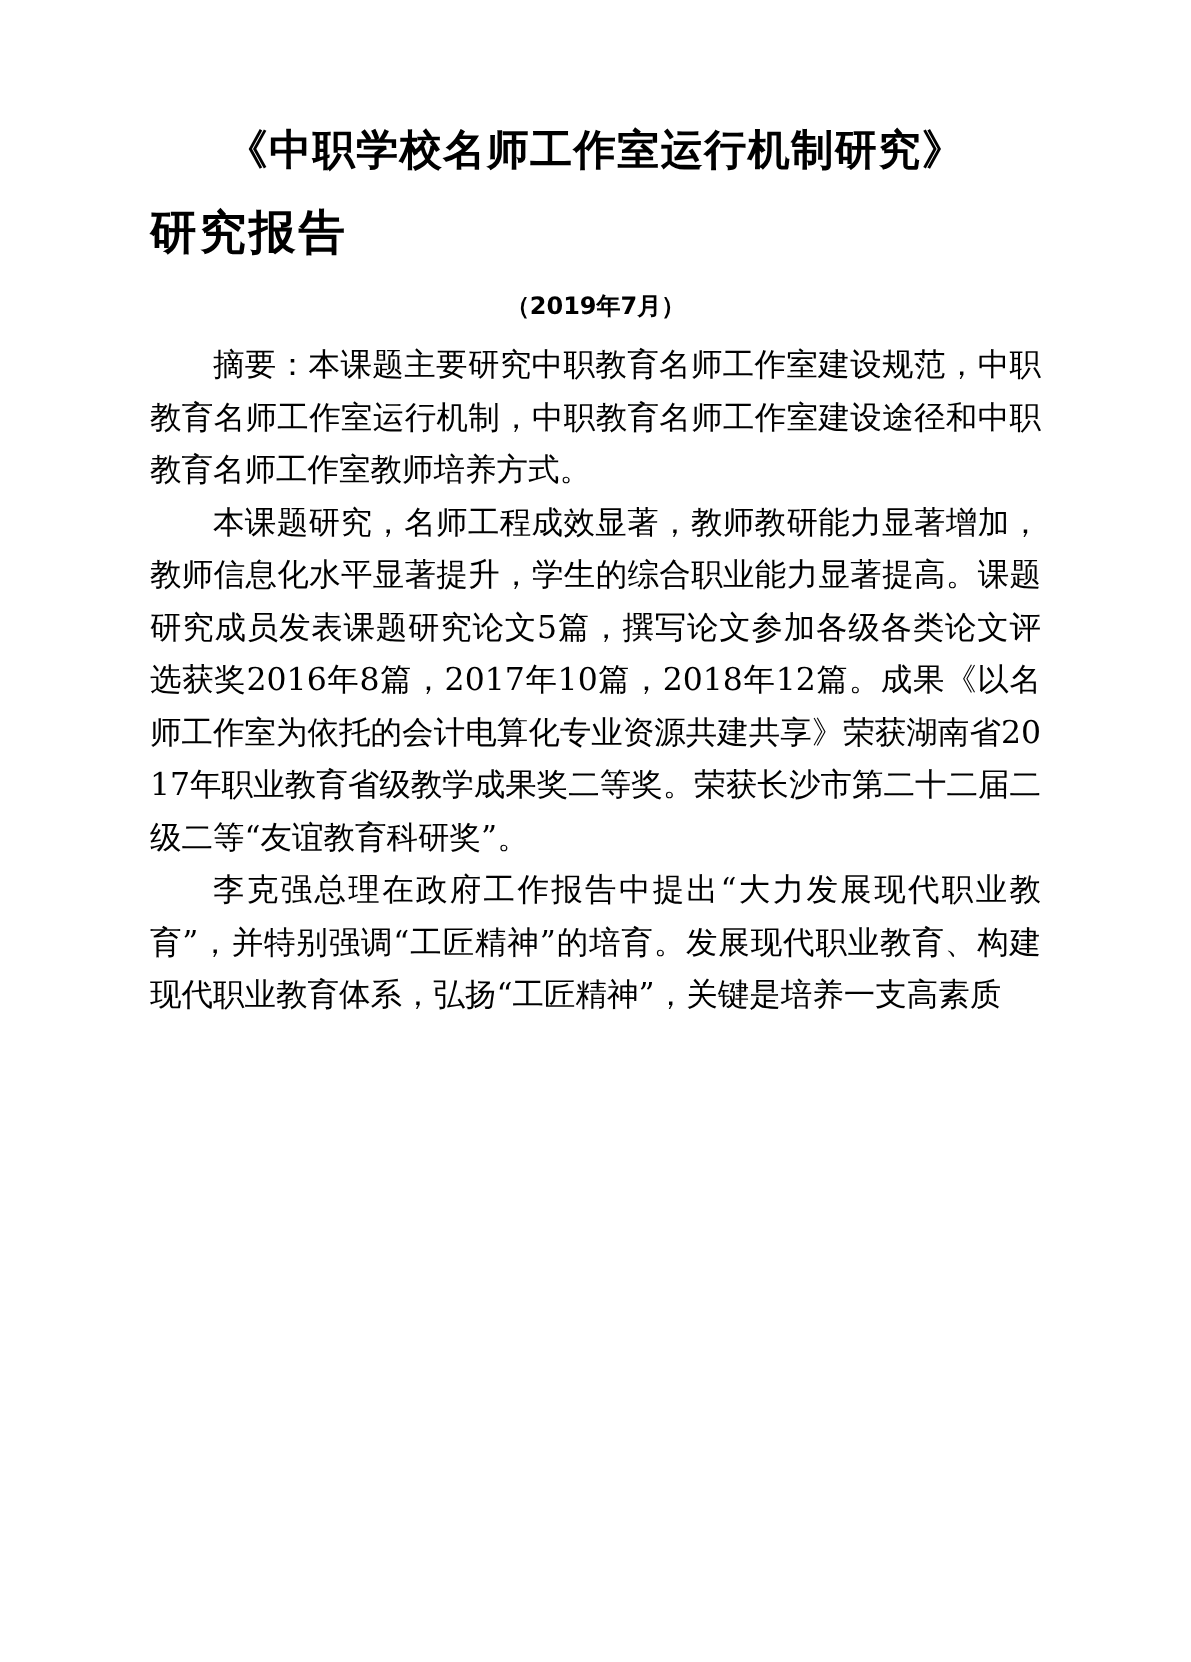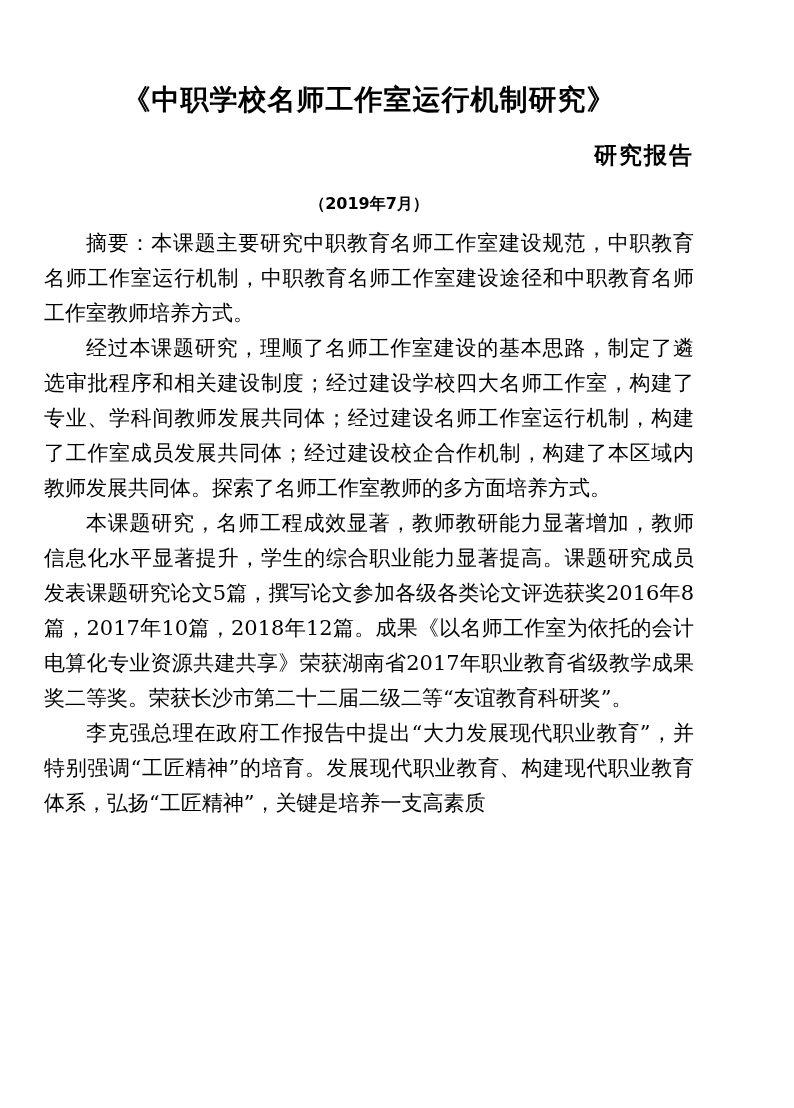--- a/index.html
+++ b/index.html
@@ -6,40 +6,40 @@
     margin: 0;
     padding: 0;
     background: #ffffff;
   }
   .page {
     position: relative;
     width: 794px;
     height: 940px;
     background: #ffffff;
     box-sizing: border-box;
-    padding: 84px 100px 0 44px;
+    padding: 84px 100px 0 100px;
     color: #000000;
     overflow: hidden;
   }
   .doc-title {
     margin: 0;
     font-family: "DejaVu Sans", "Liberation Sans", sans-serif;
     font-weight: bold;
     font-size: 28px;
     line-height: 32px;
     text-align: center;
     letter-spacing: 1px;
   }
   .doc-subtitle {
     margin: 24px 0 0 0;
     font-family: "DejaVu Sans", "Liberation Sans", sans-serif;
     font-weight: bold;
-    font-size: 23px;
+    font-size: 31px;
     line-height: 30px;
-    text-align: right;
+    text-align: left;
     letter-spacing: 2px;
   }
   .doc-date {
     margin: 22px 0 0 0;
     font-family: "DejaVu Sans", "Liberation Sans", sans-serif;
     font-weight: bold;
     font-size: 16px;
     line-height: 24px;
     text-align: center;
   }
@@ -68,21 +68,20 @@
 <body>
 
 <div class="page">
   <h1 class="doc-title">《中职学校名师工作室运行机制研究》</h1>
   <h2 class="doc-subtitle">研究报告</h2>
   <div class="doc-date">（2019年7月）</div>
 
   <div class="doc-body">
     <div>
         <div class="para">摘要：本课题主要研究中职教育名师工作室建设规范，中职教育名师工作室运行机制，中职教育名师工作室建设途径和中职教育名师工作室教师培养方式。</div>
-        <div class="para">经过本课题研究，理顺了名师工作室建设的基本思路，制定了遴选审批程序和相关建设制度；经过建设学校四大名师工作室，构建了专业、学科间教师发展共同体；经过建设名师工作室运行机制，构建了工作室成员发展共同体；经过建设校企合作机制，构建了本区域内教师发展共同体。探索了名师工作室教师的多方面培养方式。</div>
         <div class="para">本课题研究，名师工程成效显著，教师教研能力显著增加，教师信息化水平显著提升，学生的综合职业能力显著提高。课题研究成员发表课题研究论文5篇，撰写论文参加各级各类论文评选获奖2016年8篇，2017年10篇，2018年12篇。成果《以名师工作室为依托的会计电算化专业资源共建共享》荣获湖南省2017年职业教育省级教学成果奖二等奖。荣获长沙市第二十二届二级二等“友谊教育科研奖”。</div>
       </div>
 
 
     <div>
         <div class="para">李克强总理在政府工作报告中提出“大力发展现代职业教育”，并特别强调“工匠精神”的培育。发展现代职业教育、构建现代职业教育体系，弘扬“工匠精神”，关键是培养一支高素质</div>
       </div>
   </div>
 </div>
 

